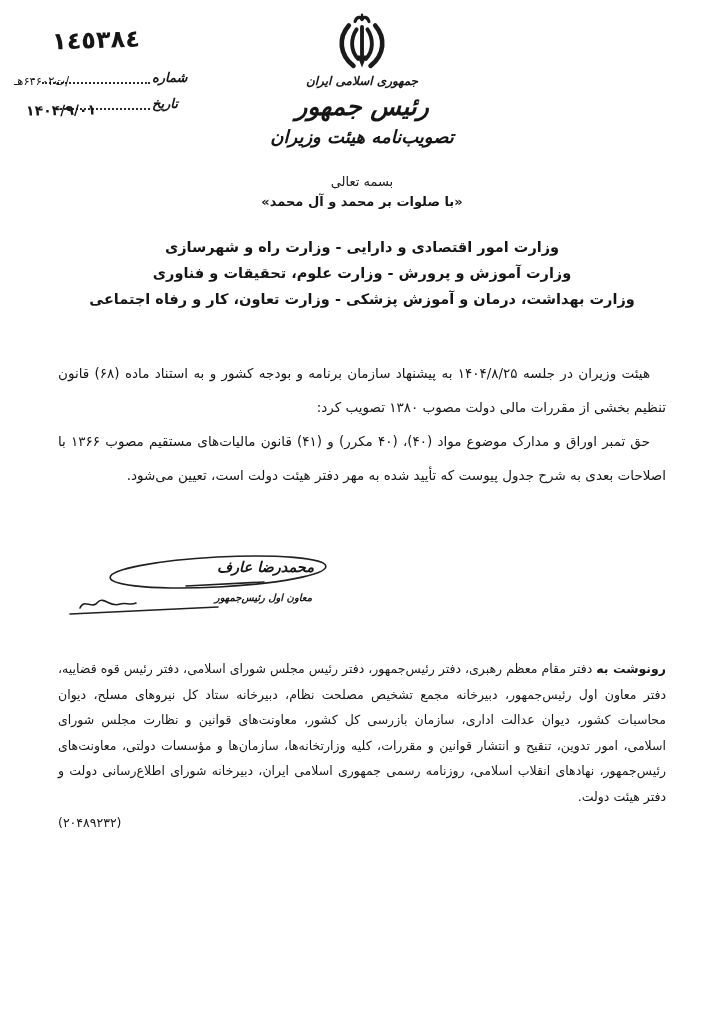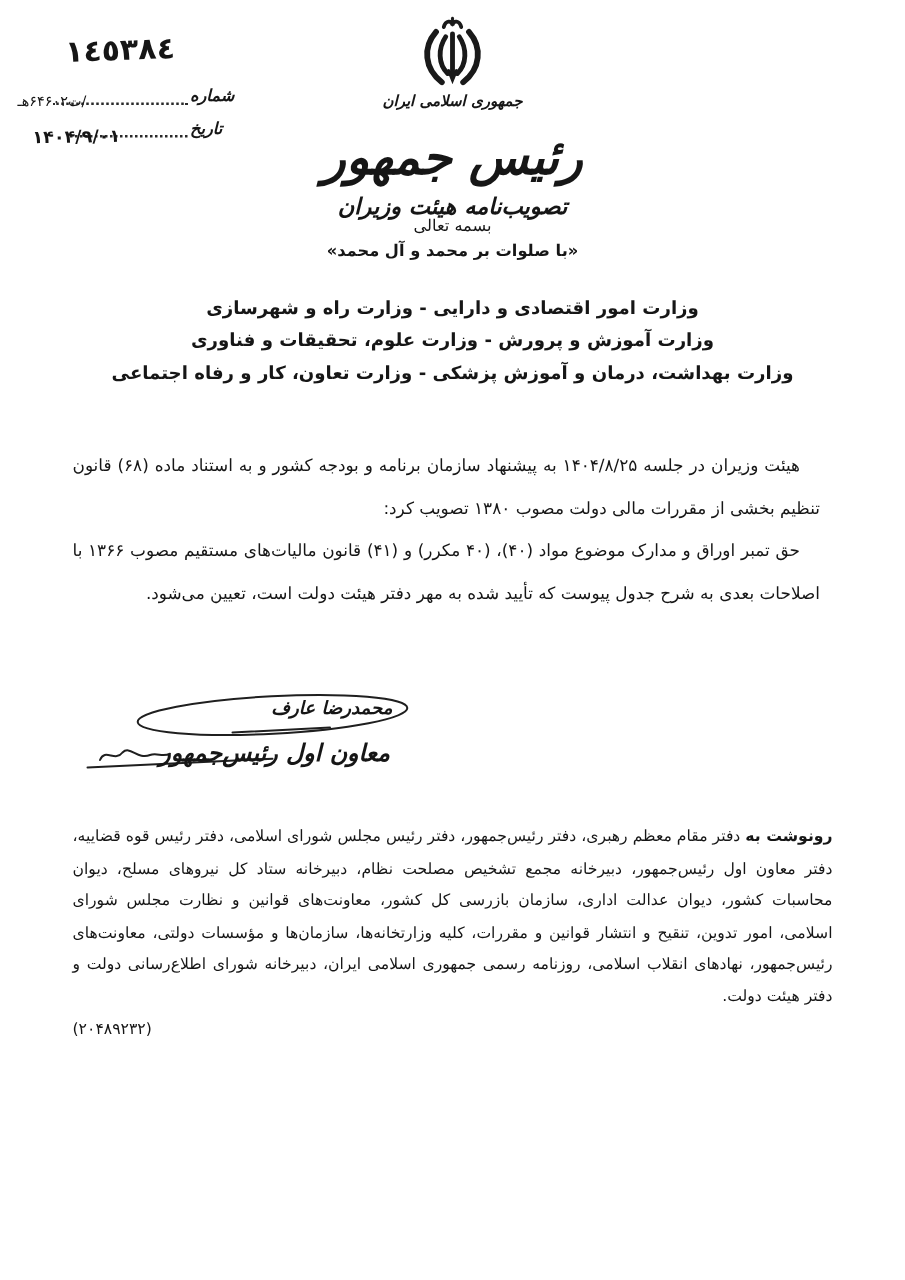--- a/index.html
+++ b/index.html
@@ -36,47 +36,47 @@
   }
   .stamp .hand-date{
     position:absolute;top:76px;left:12px;
     font-size:14px;font-weight:bold;letter-spacing:1px;
     transform:rotate(-1deg);
   }
   
   .letterhead{position:absolute;top:10px;left:0;right:0;text-align:center;}
   .emblem{display:block;margin:0 auto;}
   .country{font-size:12px;font-style:italic;font-weight:bold;margin-top:2px;}
-  .office{font-size:39px;font-style:italic;font-weight:bold;margin-top:16px;line-height:1.2;text-align:center;}
+  .office{font-size:25px;font-style:italic;font-weight:bold;margin-top:4px;line-height:1.2;text-align:center;}
   .doc-type{font-size:18px;font-style:italic;font-weight:bold;margin-top:4px;}
   
   .invocation{position:absolute;top:174px;left:0;right:0;text-align:center;}
   .bismillah{font-size:13px;}
   .salutation{font-size:13px;font-weight:bold;margin-top:5px;text-align:center;}
   
   .recipients{
     position:absolute;top:234px;left:58px;right:58px;
     text-align:center;font-weight:bold;font-size:14.5px;line-height:26px;
   }
   
   .body-text{
-    position:absolute;top:356px;left:58px;right:68px;
+    position:absolute;top:356px;left:58px;right:58px;
     font-size:13.5px;line-height:34px;text-align:justify;
   }
   .body-text p{margin:0;text-indent:16px;}
   
   .signature{position:absolute;top:550px;left:68px;width:260px;height:90px;font-style:italic;}
   .signature svg{position:absolute;top:0;left:0;}
   .sig-name{
     position:absolute;top:9px;right:14px;
     font-size:14.5px;font-weight:bold;
   }
   .sig-title{
     position:absolute;top:42px;right:16px;
-    font-size:19px;font-weight:bold;
+    font-size:10px;font-weight:bold;
   }
   
   .footer{
     position:absolute;top:656px;left:58px;right:58px;
     font-size:12.5px;line-height:25.5px;text-align:justify;
   }
   .footer .lead{font-weight:bold;}
   .ref-number{
     margin-top:1px;text-align:left;font-size:12.5px;
   }

